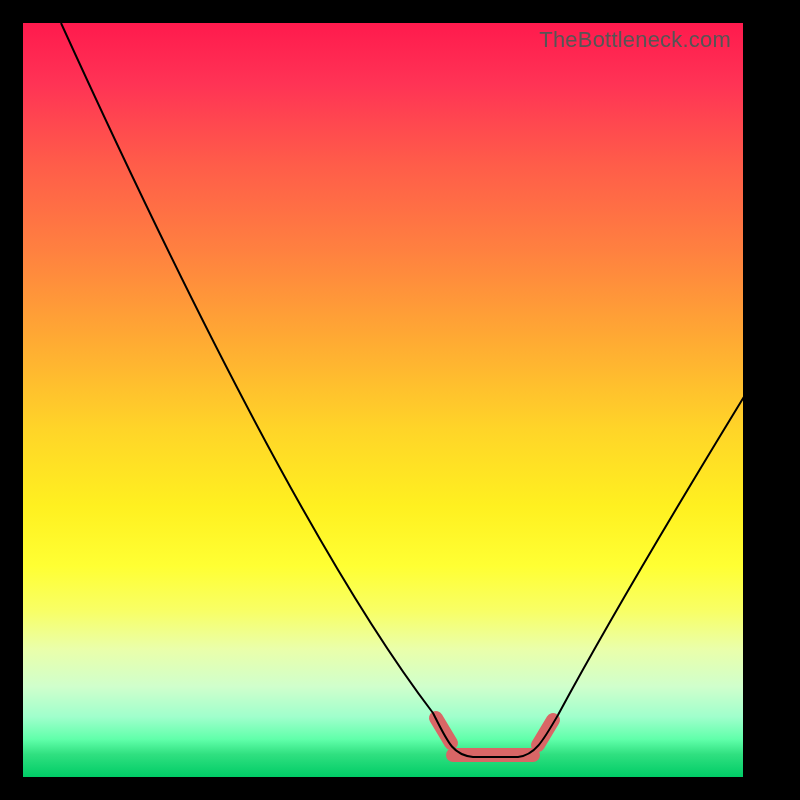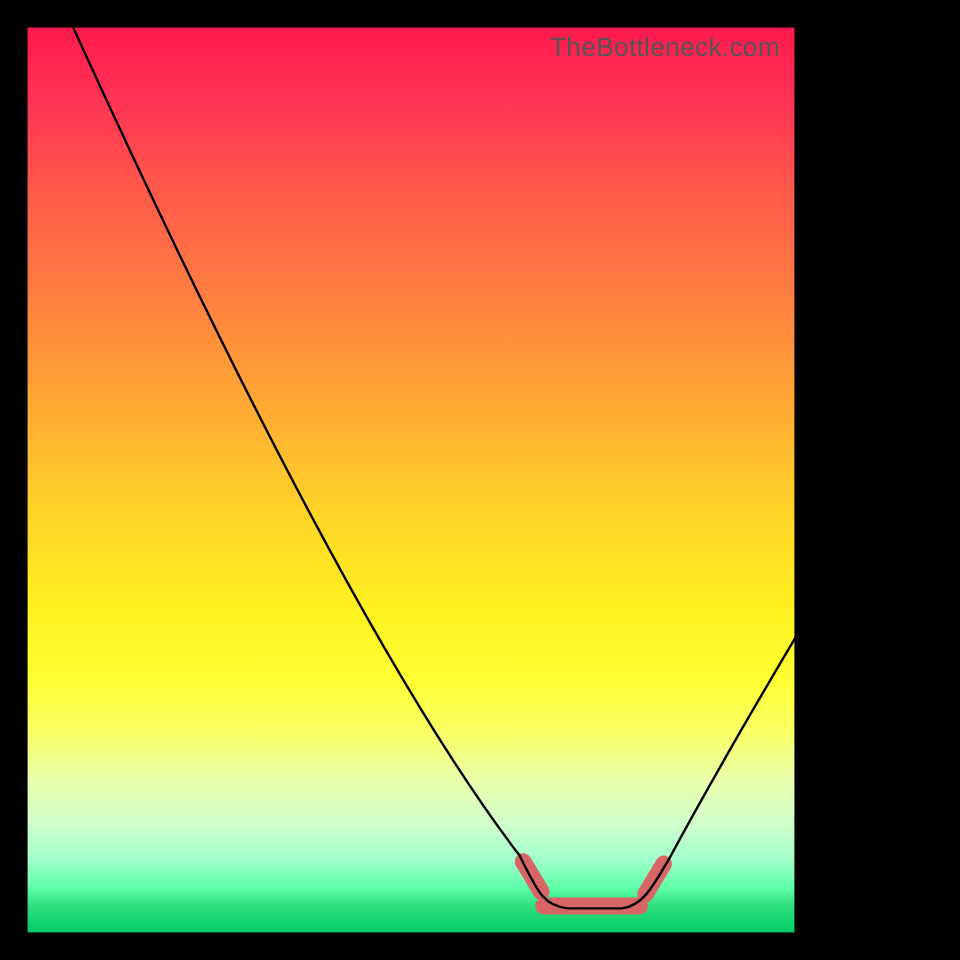--- a/index.html
+++ b/index.html
@@ -8,21 +8,21 @@
     width: 800px;
     height: 800px;
     background: #000;
     position: relative;
     font-family: Arial, sans-serif;
   }
   .plot-area {
     position: absolute;
     left: 23px;
     top: 23px;
-    width: 639px;
+    width: 720px;
     height: 754px;
     background: linear-gradient(to bottom,
       #ff1a4d 0%,
       #ff3355 8%,
       #ff5a4a 18%,
       #ff8040 30%,
       #ffaa33 42%,
       #ffd528 54%,
       #fff020 64%,
       #ffff33 72%,

